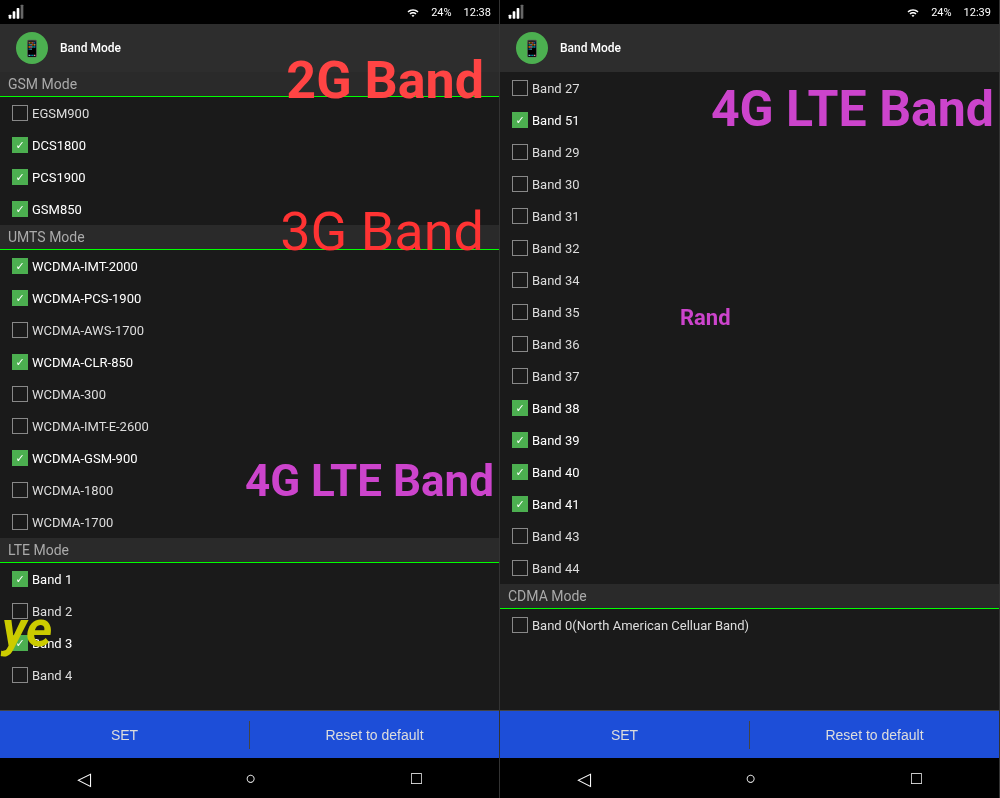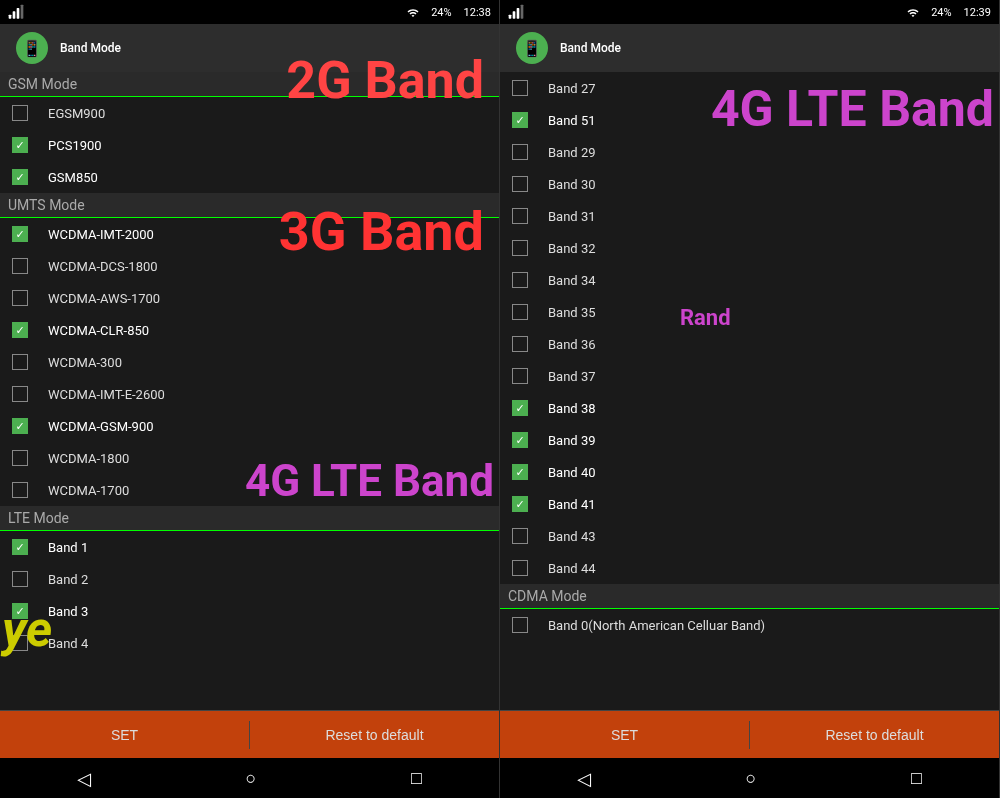--- a/index.html
+++ b/index.html
@@ -97,21 +97,21 @@
       padding: 4px 8px;
       color: #aaa;
       font-size: 14px;
       border-bottom: 1px solid #0f0;
     }
 
     .band-item {
       display: flex;
       align-items: center;
       padding: 6px 12px;
-      gap: 20px;
+      gap: 4px;
       min-height: 32px;
     }
 
     .checkbox {
       width: 16px;
       height: 16px;
       border: 1px solid #888;
       background: transparent;
       display: flex;
       align-items: center;
@@ -146,21 +146,21 @@
 
     .overlay-text {
       position: absolute;
       pointer-events: none;
       z-index: 10;
       font-weight: bold;
     }
 
     .bottom-bar {
       height: 48px;
-      background: #c2410c;
+      background: #1d4ed8;
       display: flex;
       align-items: center;
       border-top: 1px solid #444;
       flex-shrink: 0;
     }
 
     .bottom-btn {
       flex: 1;
       height: 100%;
       display: flex;
@@ -201,21 +201,21 @@
       right: 20px;
       color: #ff4444;
       font-size: 58px;
       font-weight: bold;
     }
     .overlay-3g {
       top: 195px;
       right: 20px;
       color: #ff3333;
       font-size: 58px;
-      font-weight: bold;
+      font-weight: normal;
     }
     .overlay-4g-l {
       top: 440px;
       right: 10px;
       color: #cc44cc;
       font-size: 48px;
       font-weight: bold;
     }
     .overlay-ye {
       bottom: 200px;
@@ -269,35 +269,39 @@
 
   <div class="content-area relative-container">
 
     <div class="section-header">GSM Mode</div>
     <div class="band-item">
       <div class="checkbox"></div>
       <span class="band-label">EGSM900</span>
     </div>
     <div class="band-item">
       <div class="checkbox checked"></div>
+      <span class="band-label checked-label">DCS1800</span>
+    </div>
+    <div class="band-item">
+      <div class="checkbox checked"></div>
       <span class="band-label checked-label">PCS1900</span>
     </div>
     <div class="band-item">
       <div class="checkbox checked"></div>
       <span class="band-label checked-label">GSM850</span>
     </div>
 
     <div class="section-header">UMTS Mode</div>
     <div class="band-item">
       <div class="checkbox checked"></div>
       <span class="band-label checked-label">WCDMA-IMT-2000</span>
     </div>
     <div class="band-item">
-      <div class="checkbox"></div>
-      <span class="band-label">WCDMA-DCS-1800</span>
+      <div class="checkbox checked"></div>
+      <span class="band-label checked-label">WCDMA-PCS-1900</span>
     </div>
     <div class="band-item">
       <div class="checkbox"></div>
       <span class="band-label">WCDMA-AWS-1700</span>
     </div>
     <div class="band-item">
       <div class="checkbox checked"></div>
       <span class="band-label checked-label">WCDMA-CLR-850</span>
     </div>
     <div class="band-item">

